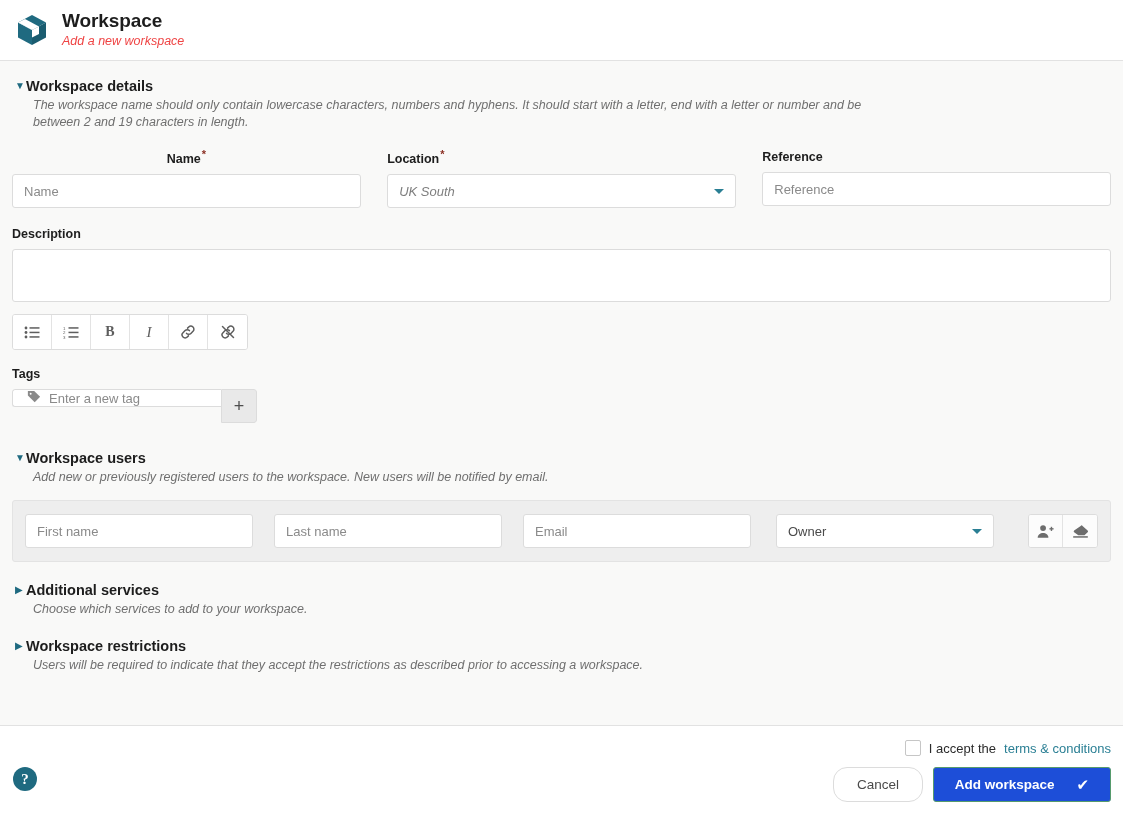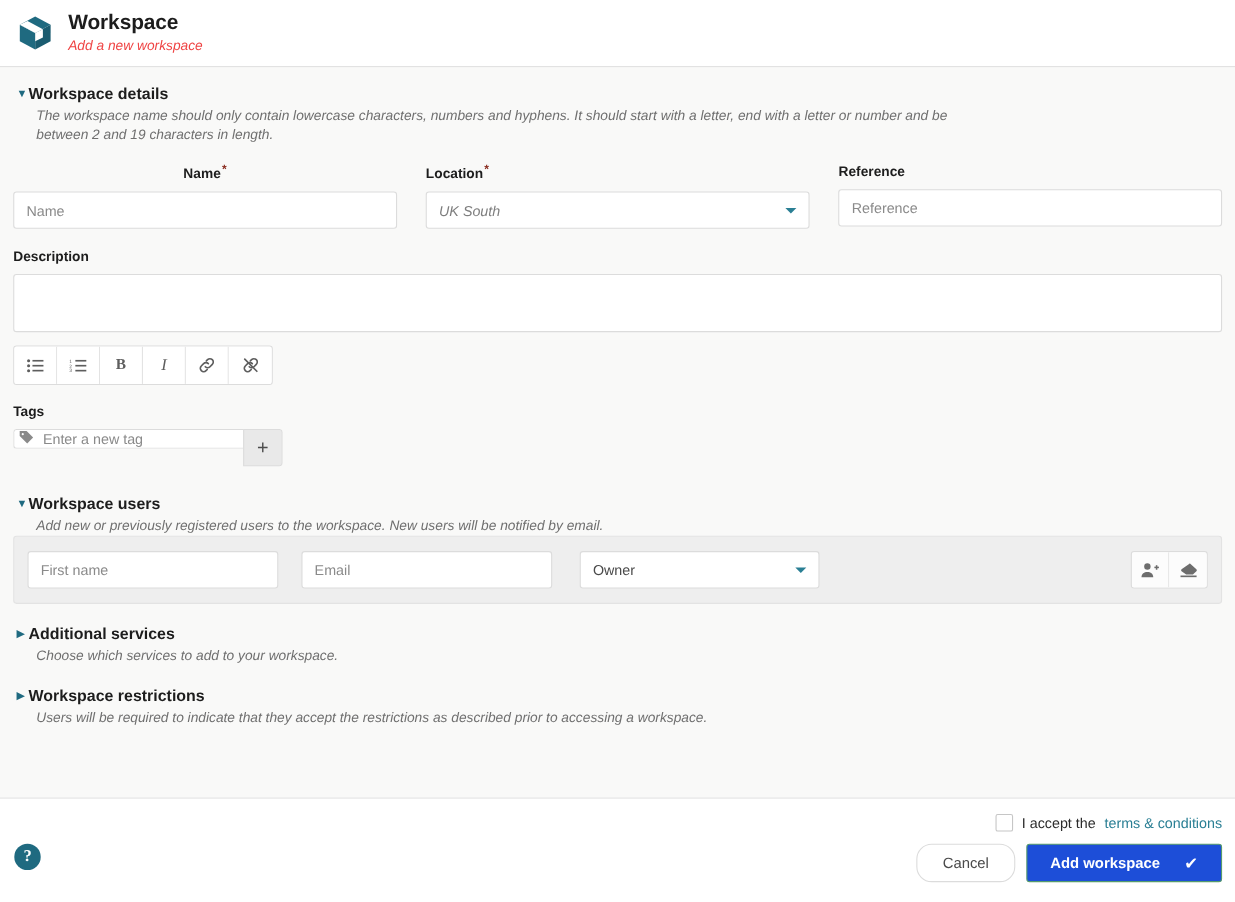--- a/index.html
+++ b/index.html
@@ -103,33 +103,33 @@
   
   .tags-label { margin-top: 17px; }
   .tag-group {
     margin-top: 7px; display: flex; width: 245px;
     border-radius: 3px; overflow: hidden;
   }
   .tag-input {
     flex: 1; height: 18px; background: #fff;
     border: 1px solid #dcdcdc; border-right: none;
     border-radius: 3px 0 0 3px;
-    display: flex; align-items: center; padding: 0 4px;
+    display: flex; align-items: center; padding: 0 14px;
     font-size: 13px; color: #8a8a8a; gap: 8px;
   }
   .tag-add {
     width: 36px; height: 34px; background: #e9e9e9;
     border: 1px solid #dcdcdc; border-radius: 0 3px 3px 0;
     display: flex; align-items: center; justify-content: center;
     color: #4d4d4d; font-size: 18px; line-height: 1;
   }
 
   
   .users-panel {
-    background: #eeeeee; border: 1px solid #e3e3e3;
+    margin-top: 14px; background: #eeeeee; border: 1px solid #e3e3e3;
     border-radius: 3px; padding: 13px 12px; display: flex; align-items: center;
   }
   .u-first { width: 228px; }
   .u-last  { width: 228px; margin-left: 21px; }
   .u-email { width: 228px; margin-left: 21px; }
   .u-role  { width: 218px; margin-left: 25px; }
   .users-actions { margin-left: auto; display: flex; border: 1px solid #dcdcdc;
     border-radius: 3px; overflow: hidden; background: #fff; }
   .act-btn {
     width: 34px; height: 32px; display: flex; align-items: center;
@@ -297,20 +297,23 @@
   <div class="section-head" style="margin-top:26px;">
     <span class="twisty">▼</span>
     <span class="section-title">Workspace users</span>
   </div>
   <div class="section-desc">Add new or previously registered users to the workspace. New users will be notified by email.</div>
 
   <div class="users-panel">
     <div class="input-box u-first">
       <span>First name</span>
     </div>
+    <div class="input-box u-last">
+      <span>Last name</span>
+    </div>
     <div class="input-box u-email">
       <span>Email</span>
     </div>
     <div class="input-box select-box u-role" style="color:#4a4a4a;">
       <span>Owner</span>
       <span class="caret"></span>
     </div>
     <div class="users-actions">
       <div class="act-btn">
         <svg width="17" height="15" viewBox="0 0 18 16" fill="currentColor">

